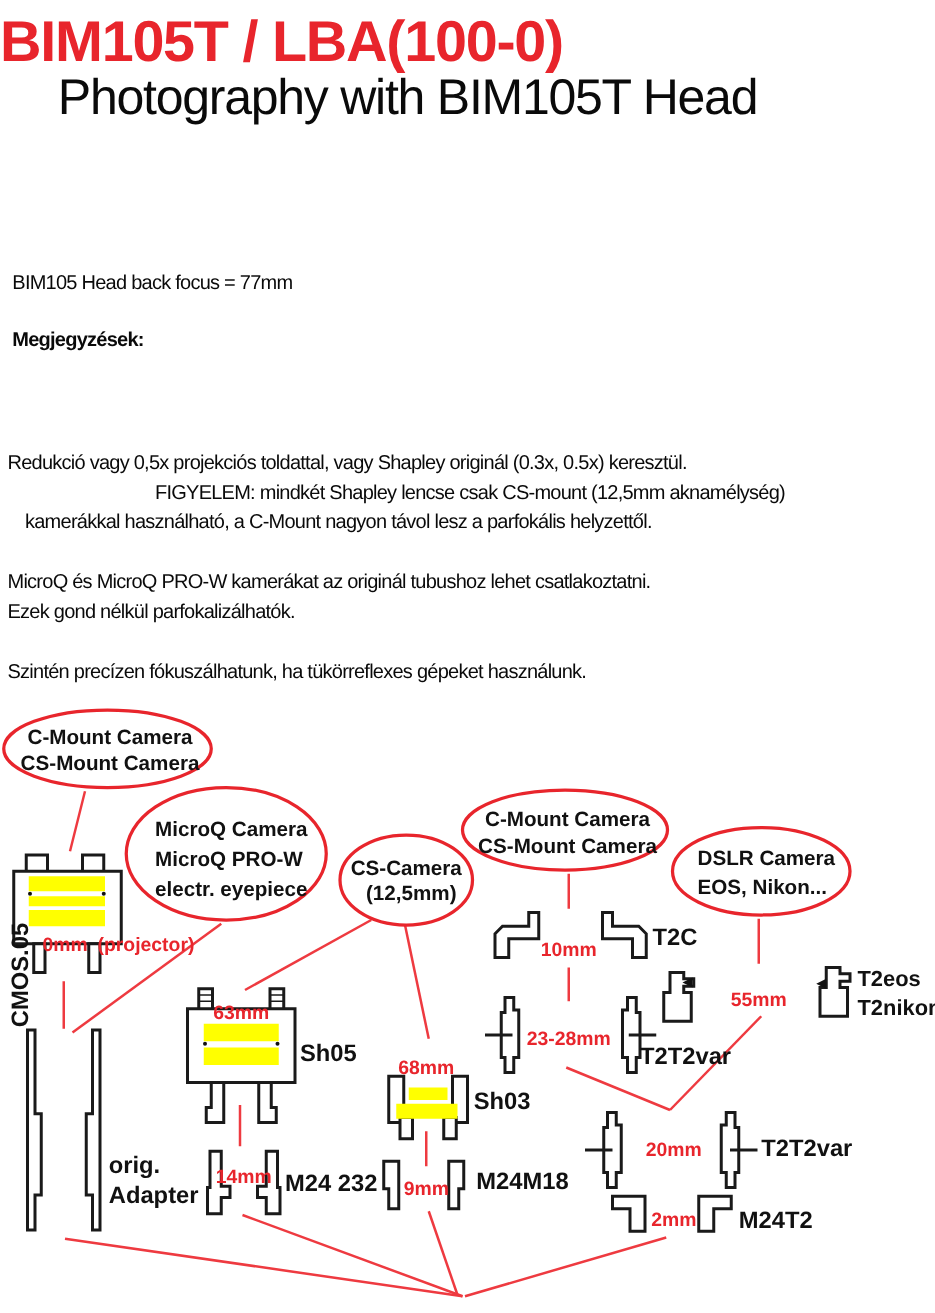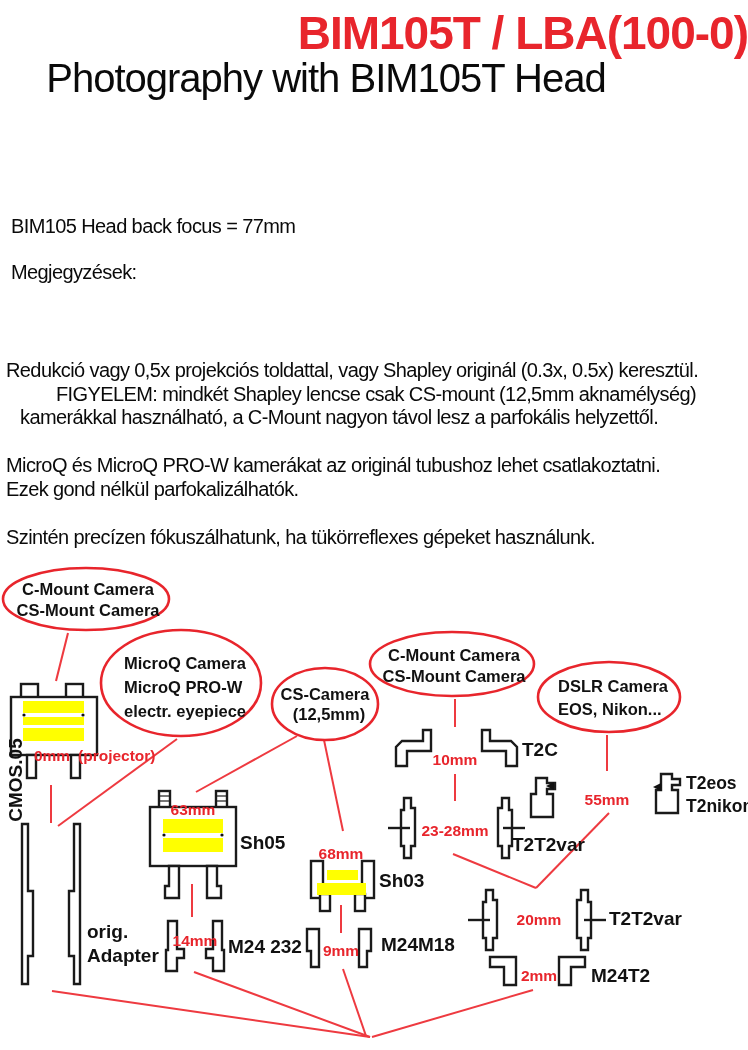--- a/index.html
+++ b/index.html
@@ -2,30 +2,30 @@
 <html><head>
 <meta charset="utf-8">
 <style>
   html,body { margin:0; padding:0; background:#fff; }
   .page {
     position:relative; width:748px; height:1050px; background:#fff; overflow:hidden;
     font-family:"Liberation Sans", sans-serif; color:#000;
   }
   .abs { position:absolute; }
   .title {
-    left:0; top:6px; width:748px; text-align:right;
+    left:0; top:6px; width:748px; text-align:left;
     font-size:46px; font-weight:bold; color:#e8252c; letter-spacing:-1px;
   }
   .subtitle {
     left:0; width:652px; text-align:center;
     font-size:40px; font-weight:normal; color:#0a0a0a; letter-spacing:-1px;
   }
   .para {
     left:6px; width:740px;
-    font-size:20px; letter-spacing:-0.6px; line-height:23.5px; color:#0a0a0a;
+    font-size:16px; letter-spacing:-0.6px; line-height:23.5px; color:#0a0a0a;
     white-space:pre;
   }
   svg { position:absolute; left:0; top:0; }
   .bubble { fill:none; stroke:#e8252c; stroke-width:2.6; }
   .redline { stroke:#ee3a40; stroke-width:2; fill:none; }
   .part { fill:#ffffff; stroke:#1a1a1a; stroke-width:2.4; stroke-linejoin:miter; }
   .ybar { fill:#ffff00; stroke:none; }
   .tick { stroke:#1a1a1a; stroke-width:2.4; }
   .thread { stroke:#1a1a1a; stroke-width:1.2; }
   .bubble-text { fill:#111; font-family:"Liberation Sans",sans-serif; font-weight:bold; font-size:16.5px; }
@@ -36,21 +36,21 @@
 </style>
 </head>
 <body>
 
 <div class="page">
 
   <div class="abs title">BIM105T / LBA(100-0)</div>
   <div class="abs subtitle" style="top:56px;">Photography with BIM105T Head</div>
 
   <div class="abs para" style="top:215px;"> BIM105 Head back focus = 77mm</div>
-  <div class="abs para" style="top:261px;"> Megjegyzések:</div>
+  <div class="abs para" style="top:261px;font-weight:bold;"> Megjegyzések:</div>
   <div class="abs para" style="top:359px;">Redukció vagy 0,5x projekciós toldattal, vagy Shapley originál (0.3x, 0.5x) keresztül.</div>
   <div class="abs para" style="top:383px;text-align:center;">FIGYELEM: mindkét Shapley lencse csak CS-mount (12,5mm aknamélység)</div>
   <div class="abs para" style="top:406px;margin-left:14px;">kamerákkal használható, a C-Mount nagyon távol lesz a parfokális helyzettől.</div>
   <div class="abs para" style="top:478px;">Ezek gond nélkül parfokalizálhatók.</div>
   <div class="abs para" style="top:454px;">MicroQ és MicroQ PRO-W kamerákat az originál tubushoz lehet csatlakoztatni.</div>
   <div class="abs para" style="top:526px;">Szintén precízen fókuszálhatunk, ha tükörreflexes gépeket használunk.</div>
 
   <svg width="748" height="1050" viewBox="0 0 748 1050">
 
     <g>

